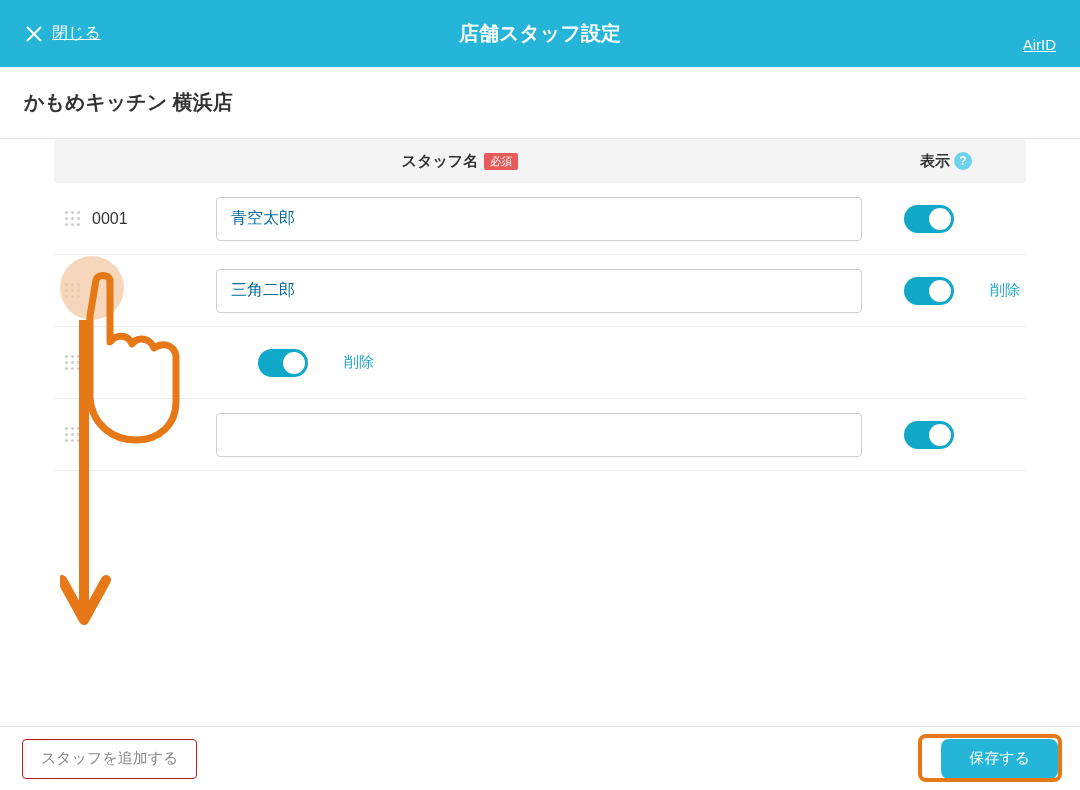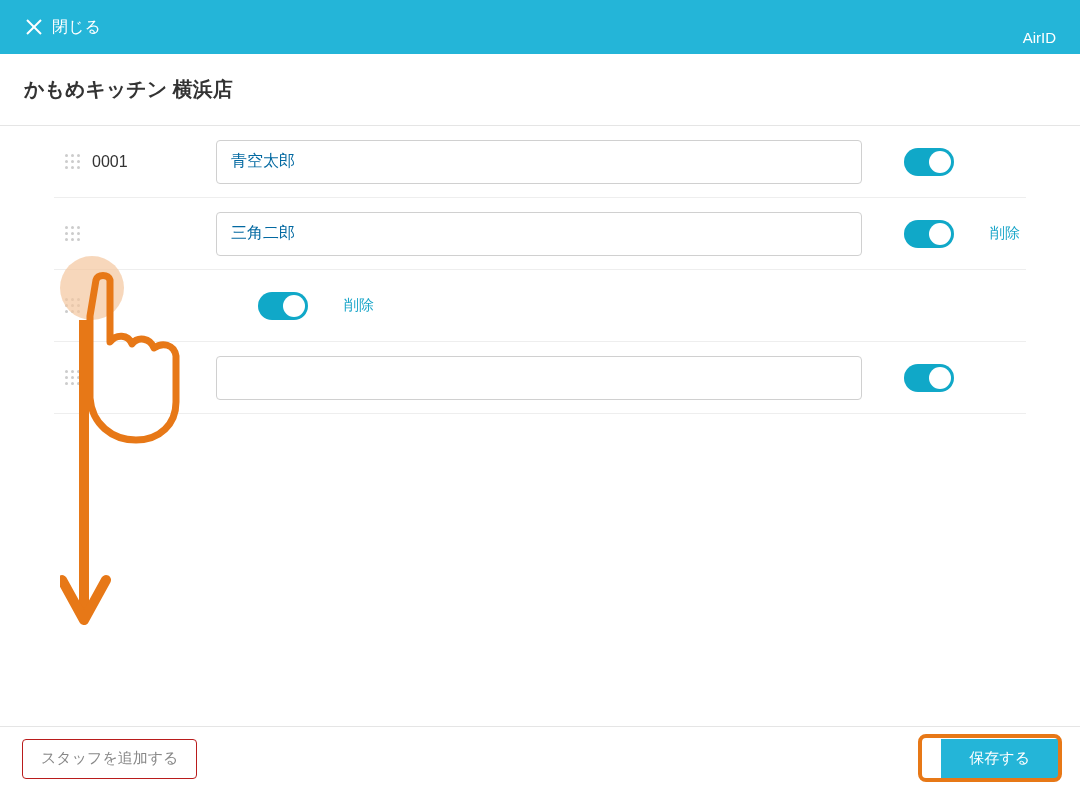--- a/index.html
+++ b/index.html
@@ -7,27 +7,28 @@
       font-family: -apple-system, BlinkMacSystemFont, "Hiragino Sans", "Hiragino Kaku Gothic ProN", sans-serif;
       background: #fff;
       width: 1080px;
       height: 790px;
       overflow: hidden;
       position: relative;
     }
 
     
     .header {
-      height: 54px;
+      height: 67px;
       background: #24B5D8;
       display: flex;
       align-items: center;
       justify-content: space-between;
       padding: 12px 24px;
       color: #fff;
+      text-decoration: underline;
     }
     .header-left {
       display: flex;
       align-items: center;
       gap: 8px;
       cursor: pointer;
     }
     .close-x {
       width: 20px;
       height: 20px;
@@ -207,21 +208,21 @@
       font-size: 15px;
       color: #888;
       cursor: pointer;
     }
     .btn-save {
       height: 40px;
       padding: 0 28px;
       border: none;
       background: #24B5D8;
       color: #fff;
-      border-radius: 0;
+      border-radius: 8px;
       font-size: 15px;
       cursor: pointer;
     }
     .save-highlight {
       position: absolute;
       right: 18px;
       bottom: 8px;
       width: 144px;
       height: 48px;
       border: 4px solid #e77817;
@@ -259,29 +260,40 @@
 <body>
 
 <div class="header">
   <div class="header-left">
     <svg class="close-x" viewBox="0 0 20 20">
       <line x1="3" y1="3" x2="17" y2="17"></line>
       <line x1="17" y1="3" x2="3" y2="17"></line>
     </svg>
     <span class="close-label">閉じる</span>
   </div>
+  <div class="header-title">店舗スタッフ設定</div>
   <div class="header-right">AirID</div>
 </div>
 
 <div class="subheader">
   <div class="store-name">かもめキッチン 横浜店</div>
 </div>
 
 <div class="content">
 
+  <div class="table-header">
+    <div class="th-name">
+      <span>スタッフ名</span>
+      <span class="required-badge">必須</span>
+    </div>
+    <div class="th-display">
+      <span>表示</span>
+      <span class="help-icon">?</span>
+    </div>
+  </div>
 
   <div class="rows-container" id="rows-container">
       <div class="staff-row">
         <div class="drag-handle">
           <div class="drag-dots-row">
             <div class="drag-dot"></div>
             <div class="drag-dot"></div>
             <div class="drag-dot"></div>
           </div>
           <div class="drag-dots-row">

